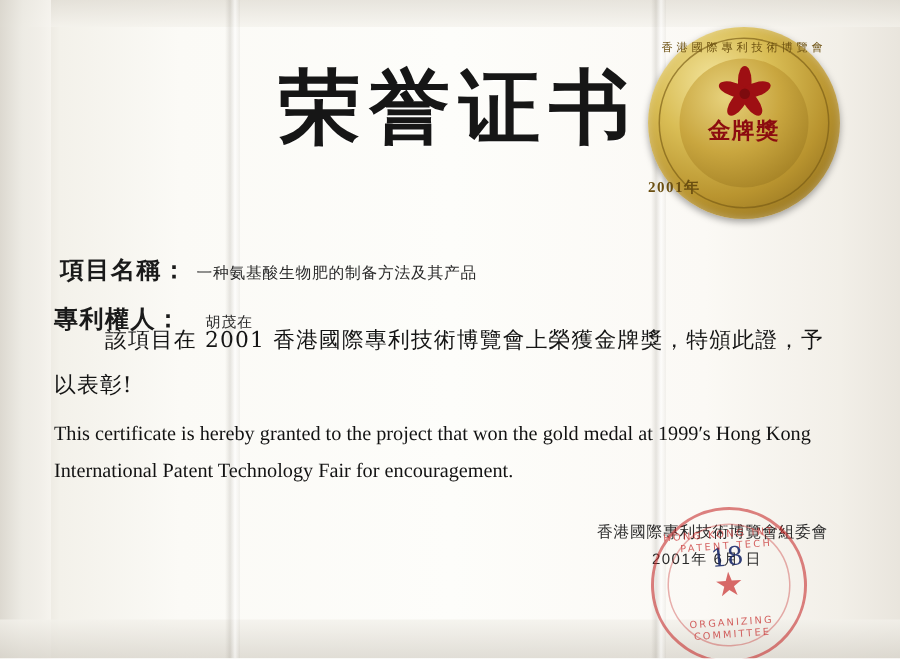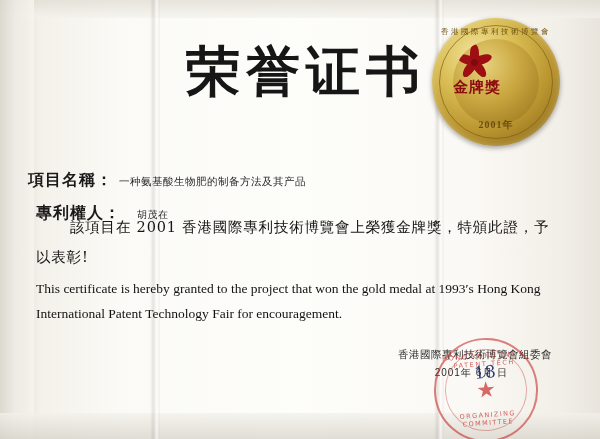--- a/index.html
+++ b/index.html
@@ -81,20 +81,21 @@
     position: absolute;
     left: 50%;
     top: 50%;
     transform: translate(-50%,-50%);
     width: 86px;
     height: 86px;
     border-radius: 50%;
     background: radial-gradient(circle at 36% 30%, #e7d27d 0%, #c9a63f 45%, #a27f23 85%);
     display: flex;
     flex-direction: column;
+    align-items: center;
     justify-content: flex-start;
     overflow: hidden;
   }
   .flower {
     position: relative;
     width: 42px;
     height: 38px;
     margin-top: 4px;
   }
   .flower .petal {
@@ -125,21 +126,21 @@
     font-weight: bold;
     color: #8c0c10;
     letter-spacing: 1px;
     line-height: 1;
     margin-top: -1px;
   }
   .seal-year {
     position: absolute;
     left: 0; right: 0;
     bottom: 14px;
-    text-align: center;
+    text-align: left;
     font-size: 10px;
     font-weight: bold;
     color: #6b4f11;
     letter-spacing: 1px;
   }
   .seal-arc {
     position: absolute;
     left: 0; right: 0; top: 9px;
     text-align: center;
     font-size: 7.5px;
@@ -162,21 +163,21 @@
     letter-spacing: 1px;
     font-family: "DejaVu Serif", "Liberation Serif", serif;
   }
   .field-value {
     font-size: 10.5px;
     color: #2a2a2a;
     font-family: Liberation Sans, sans-serif;
     letter-spacing: .5px;
     margin-top: 33px;
   }
-  #field-project { left: 28px; top: 142px; }
+  #field-project { left: 40px; top: 142px; }
   #field-holder  { left: 36px; top: 175px; gap: 16px; }
   #field-holder .field-value { font-size: 10px; }
 
   
   .para-cn {
     position: absolute;
     left: 36px;
     top: 212px;
     width: 528px;
     font-size: 14.5px;
@@ -308,21 +309,21 @@
     <span class="field-label">項目名稱：</span>
     <span class="field-value">一种氨基酸生物肥的制备方法及其产品</span>
   </div>
 
   <div class="field" id="field-holder">
     <span class="field-label">專利權人：</span>
     <span class="field-value">胡茂在</span>
   </div>
 
   <div class="para-cn">該項目在 2001 香港國際專利技術博覽會上榮獲金牌獎，特頒此證，予以表彰!</div>
-  <div class="para-en">This certificate is hereby granted to the project that won the gold medal at 1993′s Hong Kong International Patent Technology Fair for encouragement.</div>
+  <div class="para-en">This certificate is hereby granted to the project that won the gold medal at 1999′s Hong Kong International Patent Technology Fair for encouragement.</div>
 
   <div class="org">香港國際專利技術博覽會組委會</div>
   <div class="date-line">2001年 6月 日</div>
   <div class="handwrite">18</div>
 
   <div class="stamp">
     <div class="stamp-top">HONG KONG INT'L PATENT TECH</div>
     <div class="stamp-star">★</div>
     <div class="stamp-bottom">ORGANIZING COMMITTEE</div>
   </div>

